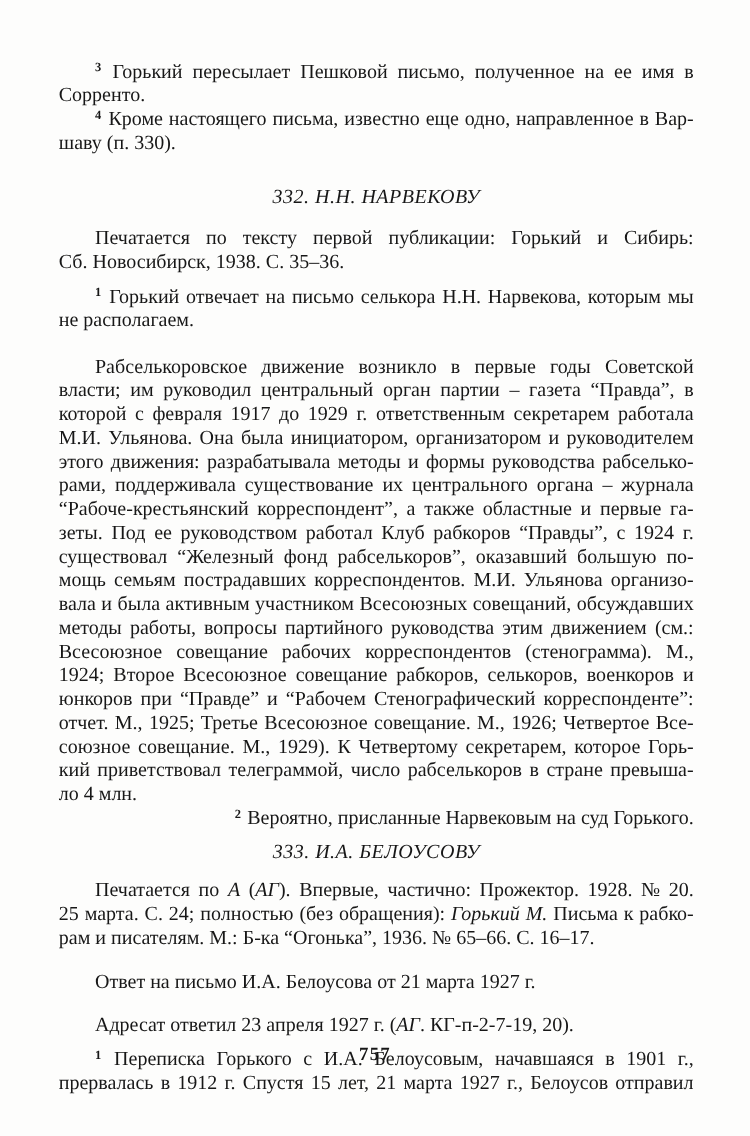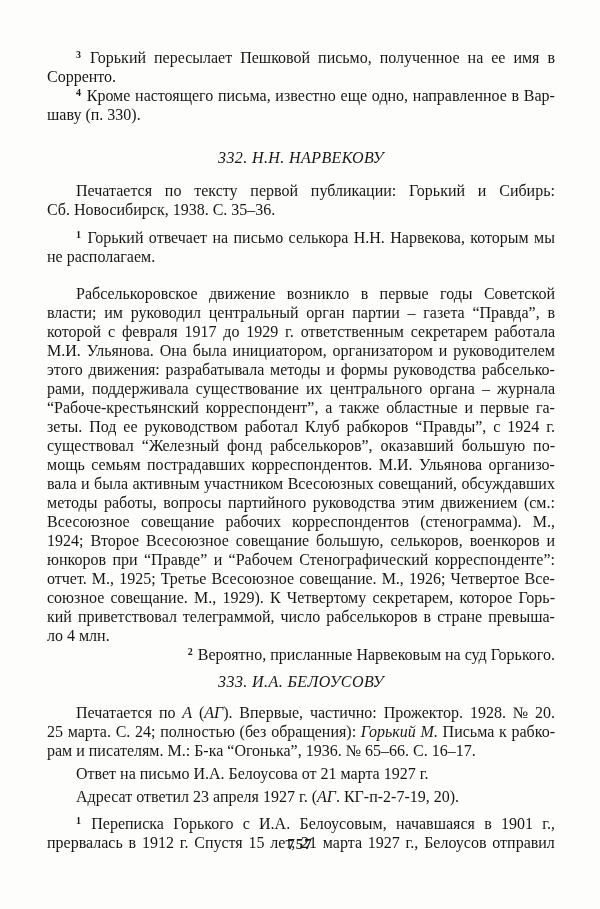--- a/index.html
+++ b/index.html
@@ -53,21 +53,21 @@
     font-style: italic;
   }
   
   .h-332   { margin-top: 24px; }
   .b-src   { margin-top: 14px; }
   .b-note1 { margin-top: 9px; }
   .b-main  { margin-top: 18px; }
   .b-note2 { margin-top: 0; text-align: right; }
   .h-333   { margin-top: 8px; }
   .b-pub   { margin-top: 12px; }
-  .b-ans   { margin-top: 4px; }
+  .b-ans   { margin-top: 16px; }
   .b-note3 { margin-top: 8px; }
   .pageno {
     position: absolute;
     top: 836px; left: 0;
     width: 600px;
     text-align: center;
     font-family: "Liberation Serif", "DejaVu Serif", serif;
     font-size: 15px;
     font-weight: 700;
     color: #171717;
@@ -267,21 +267,21 @@
           <span class="tok"><span>рабочих</span></span>
           <span class="tok"><span>корреспондентов</span></span>
           <span class="tok"><span>(стенограмма).</span></span>
           <span class="tok"><span>М.,</span></span>
         </div>
         <div class="line j">
           <span class="tok"><span>1924;</span></span>
           <span class="tok"><span>Второе</span></span>
           <span class="tok"><span>Всесоюзное</span></span>
           <span class="tok"><span>совещание</span></span>
-          <span class="tok"><span>большую,</span></span>
+          <span class="tok"><span>рабкоров,</span></span>
           <span class="tok"><span>селькоров,</span></span>
           <span class="tok"><span>военкоров</span></span>
           <span class="tok"><span>и</span></span>
         </div>
         <div class="line j">
           <span class="tok"><span>юнкоров</span></span>
           <span class="tok"><span>при</span></span>
           <span class="tok"><span>“Правде”</span></span>
           <span class="tok"><span>и</span></span>
           <span class="tok"><span>“Рабочем</span></span>

